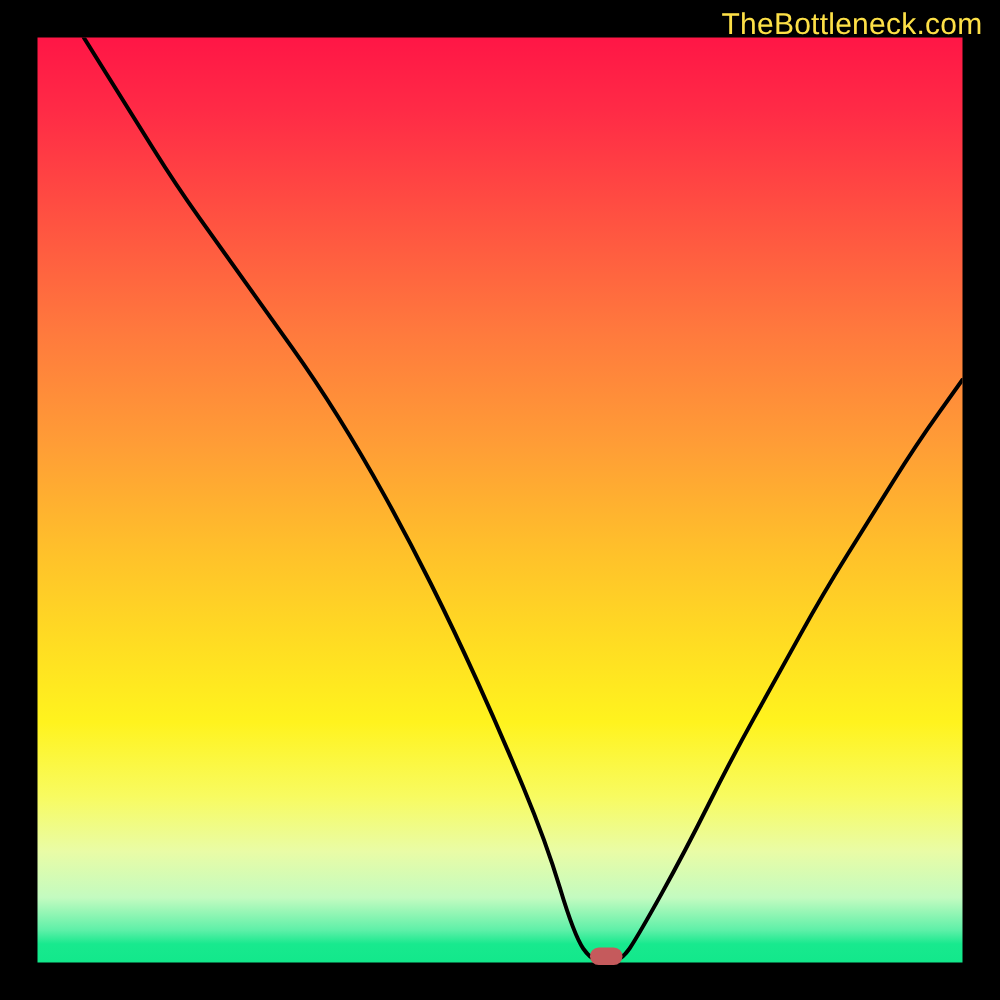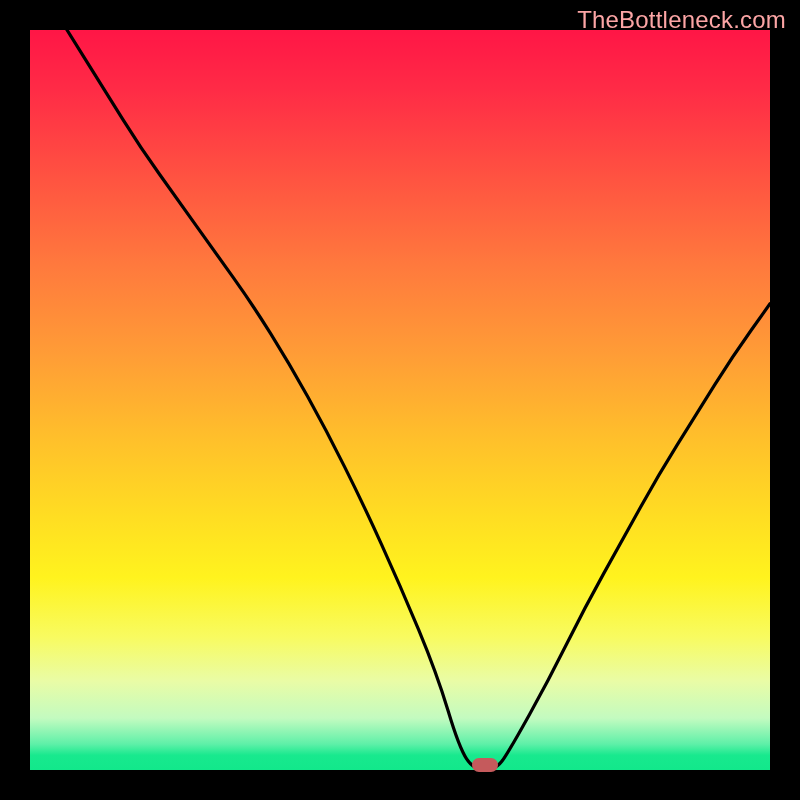--- a/index.html
+++ b/index.html
@@ -14,21 +14,21 @@
   .frame {
     position: relative;
     width: 800px;
     height: 800px;
     background: #000;
   }
   .watermark {
     position: absolute;
     top: 6px;
     right: 14px;
-    color: #fca5a5;
+    color: #fde047;
     font-size: 24px;
     font-weight: 500;
     letter-spacing: 0.2px;
     z-index: 5;
   }
   .plot {
     position: absolute;
     left: 30px;
     top: 30px;
     width: 740px;

